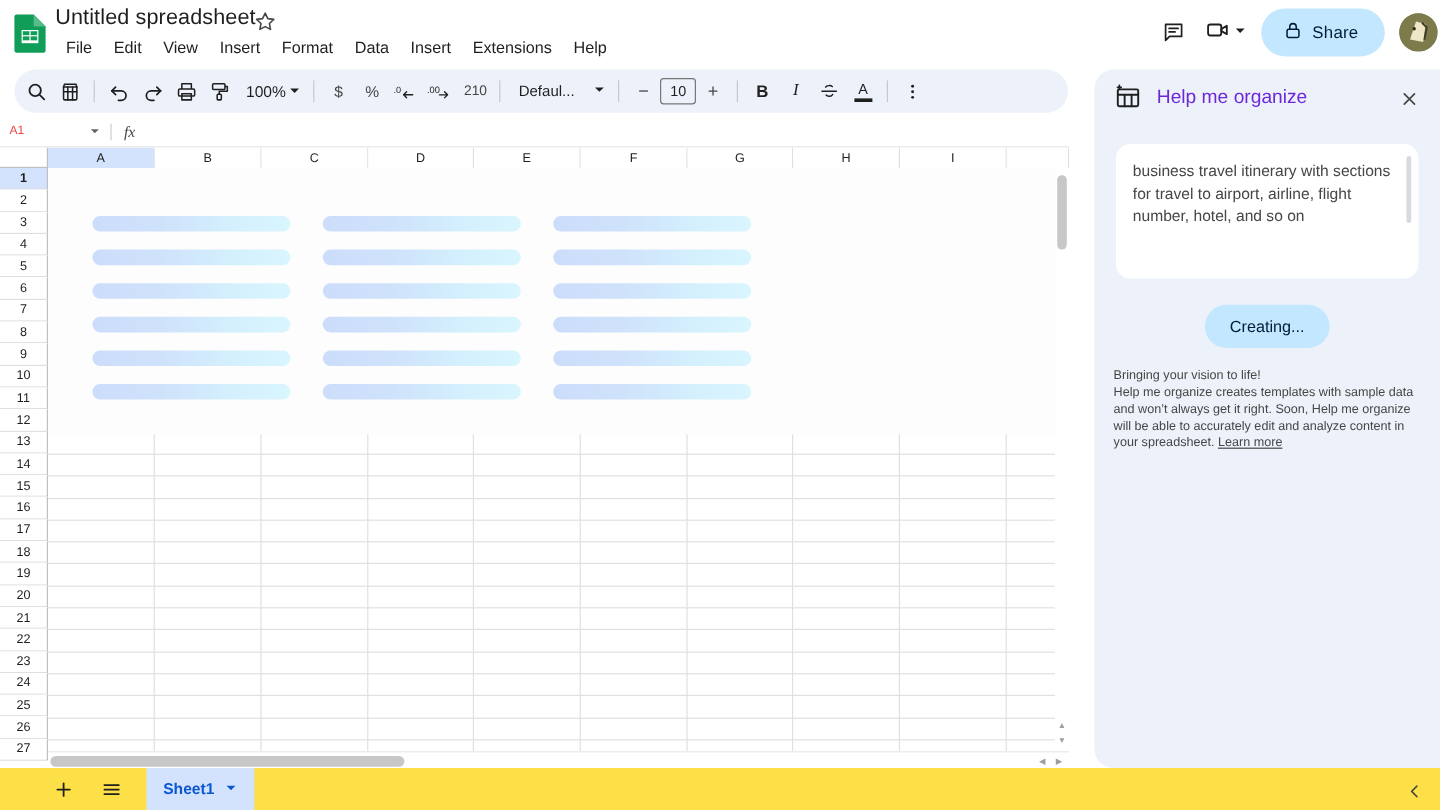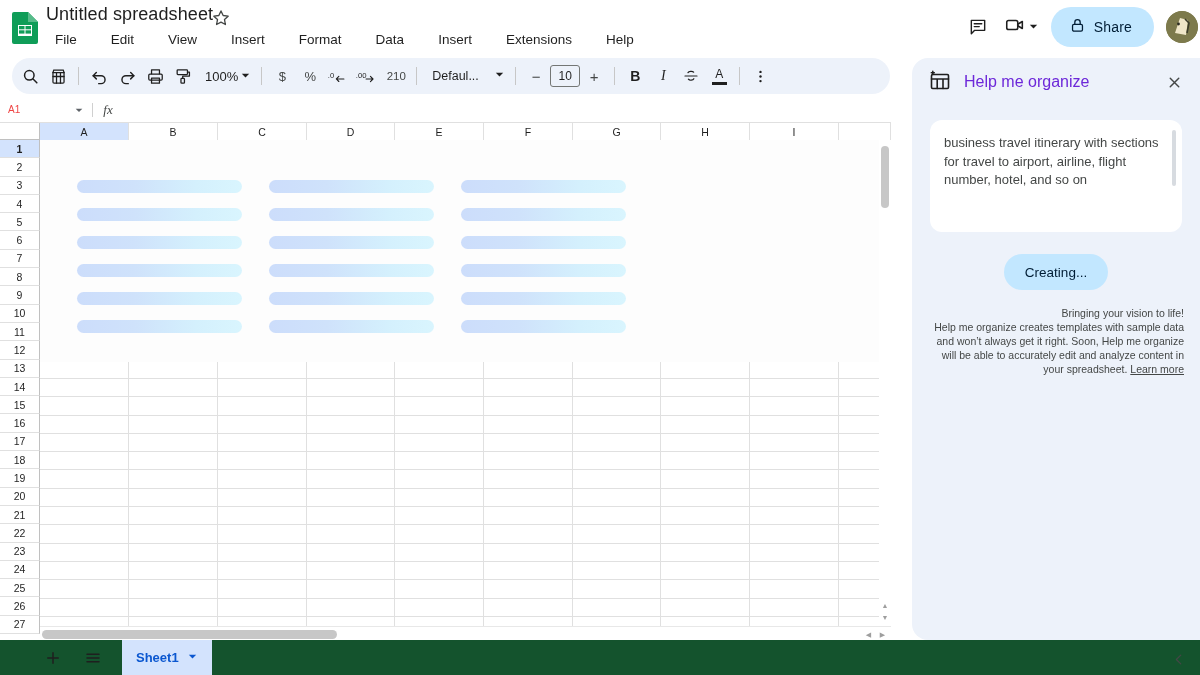--- a/index.html
+++ b/index.html
@@ -27,21 +27,21 @@
     font-size: 18px; color: #1f1f1f; letter-spacing: 0.1px;
     white-space: nowrap;
   }
   .star-icon {
     position: absolute; left: 211px; top: 8px;
     width: 20px; height: 20px; color: #444746;
     cursor: pointer;
   }
   .menubar {
     position: absolute; left: 46px; top: 29px;
-    display: flex; gap: 16px; align-items: center;
+    display: flex; gap: 0px; align-items: center;
   }
   .menu-item {
     font-size: 13.5px; color: #1f1f1f;
     padding: 3px 9px; border-radius: 4px; cursor: pointer;
     white-space: nowrap; line-height: 16px;
   }
 
   .tr-icons {
     position: absolute; right: 0; top: 7px;
     display: flex; align-items: center; gap: 0px;
@@ -205,21 +205,21 @@
   .hthumb {
     position: absolute; left: 2px; top: 3px; width: 295px; height: 9px;
     background: #c7c7c7; border-radius: 5px; cursor: pointer;
   }
   .h-arrow { position: absolute; top: 3px; width: 9px; height: 9px; color: #9e9e9e;
     display: flex; align-items: center; justify-content: center; font-size: 7px; }
 
   
   .sheetbar {
     position: absolute; left: 0; bottom: 0; width: 1200px; height: 35px;
-    background: #14532d; display: flex; align-items: center;
+    background: #fde047; display: flex; align-items: center;
   }
   .sb-btn {
     width: 34px; height: 30px; display: flex; align-items: center;
     justify-content: center; border-radius: 4px; cursor: pointer;
     color: #1f1f1f;
   }
   .sheet-tab {
     display: flex; align-items: center; gap: 8px;
     height: 35px; padding: 0 14px;
     background: #d3e3fd; color: #0b57d0; font-weight: bold;
@@ -263,21 +263,21 @@
     position: absolute; right: 6px; top: 10px; width: 4px; height: 56px;
     background: #d7dbe0; border-radius: 2px;
   }
   .create-btn {
     margin: 22px auto 0 auto; width: 104px; height: 36px;
     background: #c2e7ff; color: #001d35; border-radius: 18px;
     display: flex; align-items: center; justify-content: center;
     font-size: 13.5px; cursor: pointer;
   }
   .sp-disclaimer {
-    margin: 16px 16px 0 16px; text-align: right;
+    margin: 16px 16px 0 16px; text-align: left;
     font-size: 10.5px; color: #444746; line-height: 14px;
   }
   .learn-more { color: #444746; text-decoration: underline; cursor: pointer; }
 </style>
 </head>
 <body>
 
 <div class="titlebar">
 
   <div class="docs-logo">

